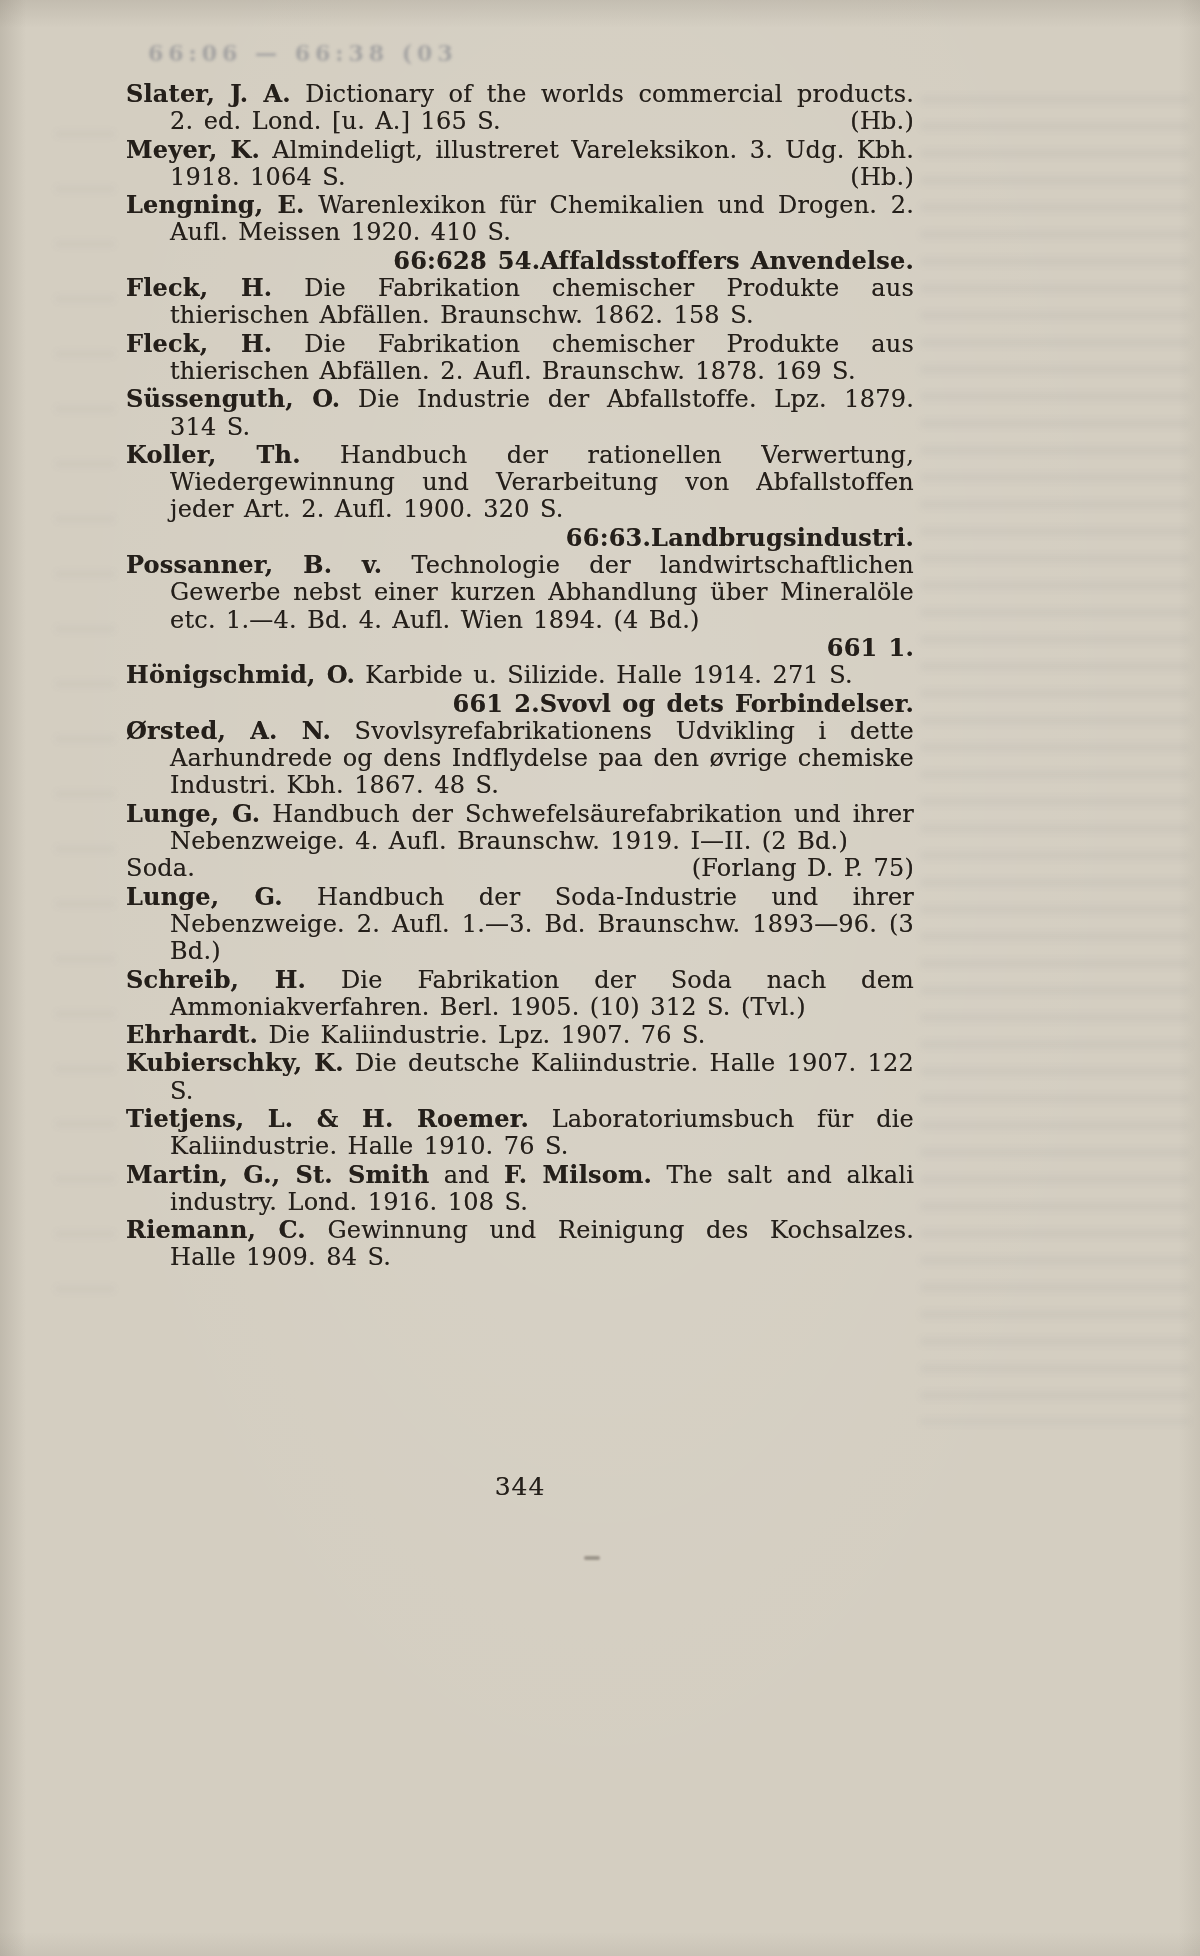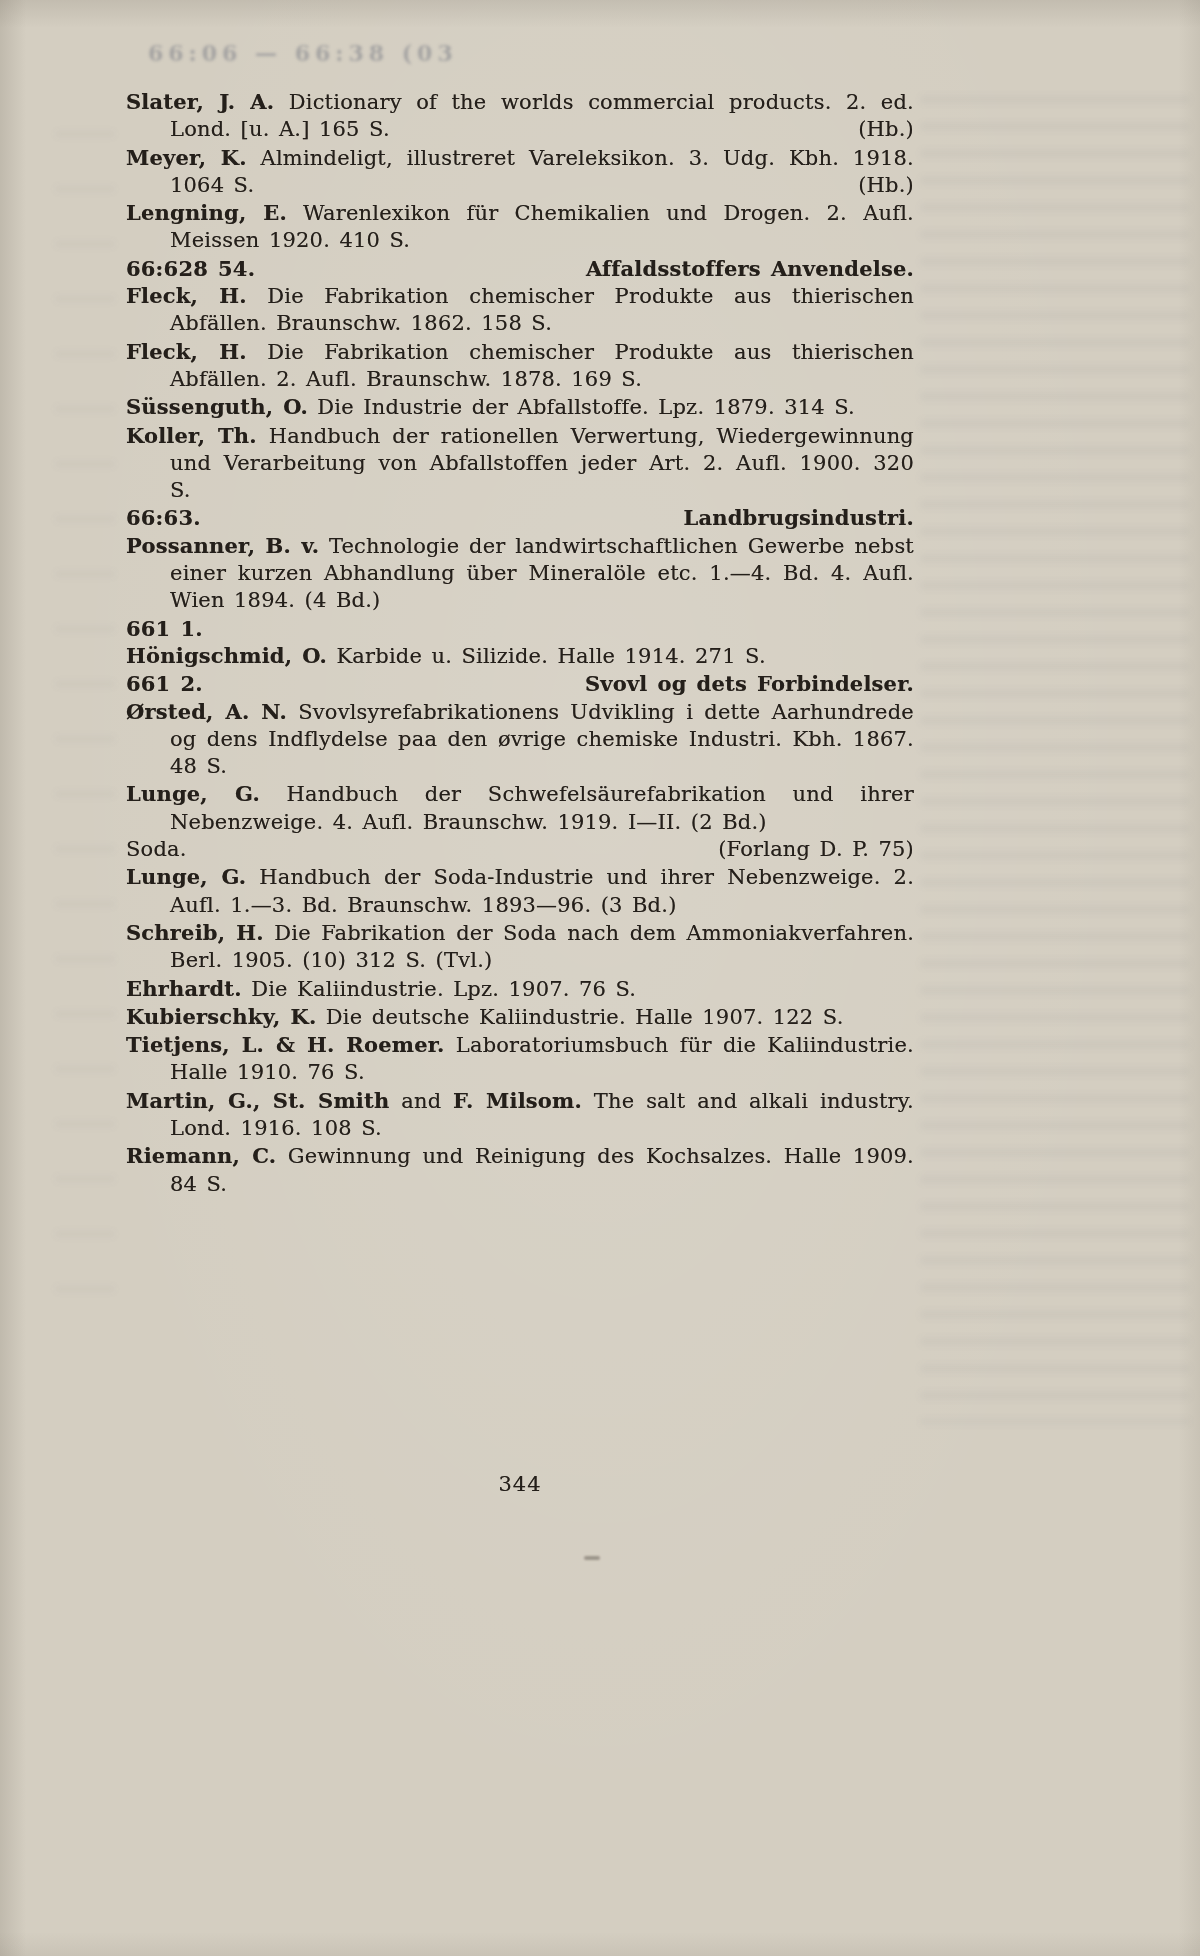--- a/index.html
+++ b/index.html
@@ -56,54 +56,54 @@
       180deg,
       rgba(96,98,108,0.08) 0px, rgba(96,98,108,0.08) 8px,
       rgba(0,0,0,0) 8px, rgba(0,0,0,0) 55px);
     filter: blur(3px);
     opacity: 0.5;
   }
 
   .page-text {
     position: absolute;
     left: 126px;
-    top: 88px;
+    top: 80px;
     width: 788px;
-    font-size: 21px;
+    font-size: 24px;
     line-height: 27.3px;
     text-align: justify;
     letter-spacing: 0.2px;
     word-spacing: 2.5px;
     text-shadow: 0 0 0.5px rgba(35,28,22,0.55);
   }
   .page-text p { margin: 0; }
   .page-text p.entry {
     padding-left: 44px;
     text-indent: -44px;
   }
   .page-text p.plain {
     padding-left: 0;
     text-indent: 0;
   }
   .bold, .section { font-weight: bold; }
   .flush-right { float: right; font-weight: normal; }
   .section {
     display: flex;
-    justify-content: space-between;
+    justify-content: flex-end;
   }
   .sec-left { white-space: nowrap; }
   .sec-right { white-space: nowrap; }
 
   .page-number {
     position: absolute;
     top: 1472px;
     left: 126px;
     width: 788px;
     text-align: center;
-    font-size: 21px;
+    font-size: 25px;
     letter-spacing: 1px;
     text-shadow: 0 0 0.5px rgba(35,28,22,0.55);
   }
 
   .speck {
     position: absolute;
     left: 584px;
     top: 1556px;
     width: 16px;
     height: 4px;

